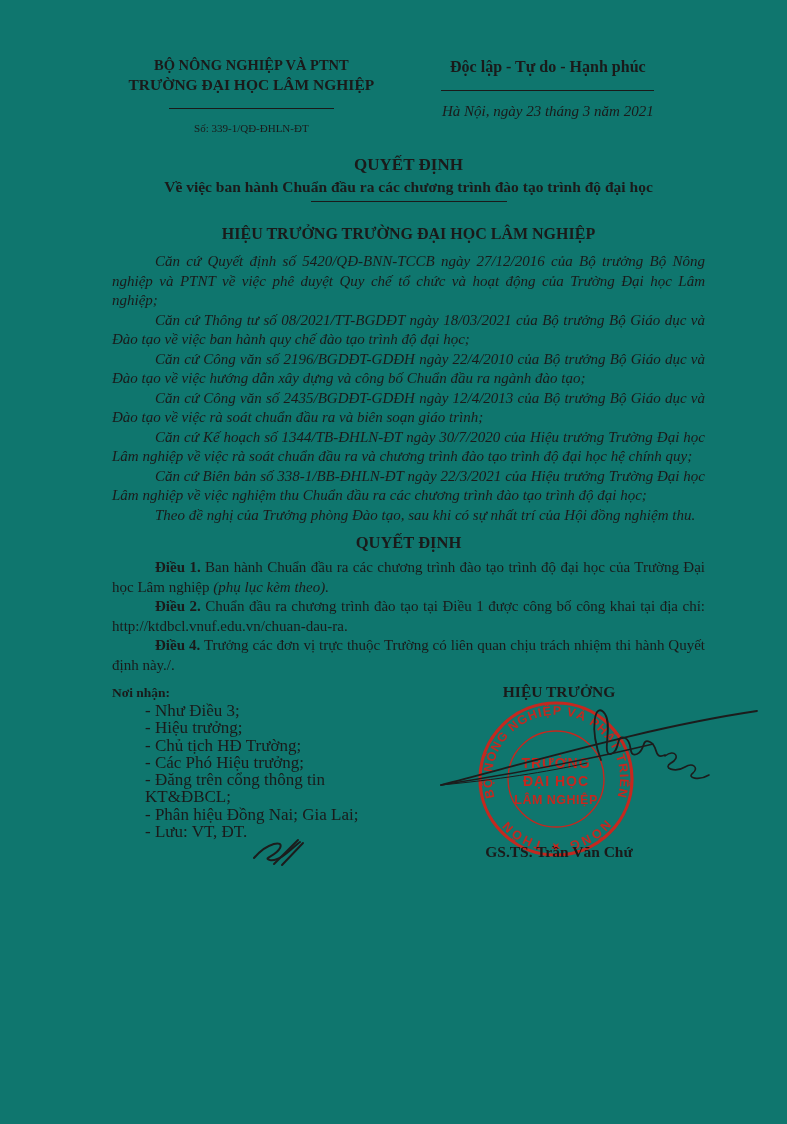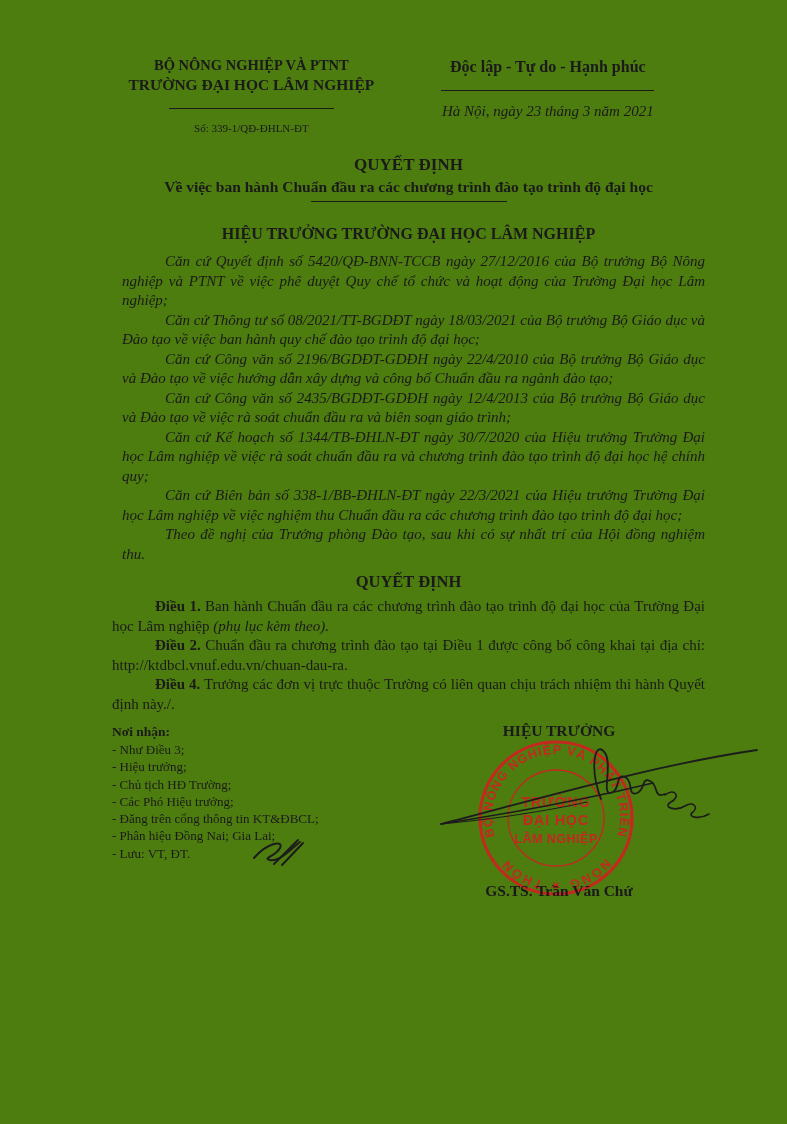--- a/index.html
+++ b/index.html
@@ -1,21 +1,21 @@
 <!DOCTYPE html>
 <html><head>
 <meta charset="utf-8">
 <style>
   * { margin:0; padding:0; box-sizing:border-box; }
   html,body { background:#e8e8e8; }
   .page {
     position:relative;
     width:787px; height:1124px;
     margin:0 auto;
-    background:#4d7c0f;
+    background:#0f766e;
     color:#1a1a1a;
     font-family:"Liberation Serif","DejaVu Serif",serif;
     overflow:hidden;
   }
   .content { padding:56px 82px 0 112px; }
 
   
   .doc-header { display:flex; }
   .hdr-left  { width:47%; text-align:center; }
   .hdr-right { width:53%; text-align:center; }
@@ -33,33 +33,33 @@
   .title-block { text-align:center; margin-top:16px; }
   .title-heading { font-size:17px; font-weight:bold; line-height:22px; }
   .title-subject { font-size:15.5px; font-weight:bold; line-height:21px; margin-top:0; }
   .title-sep { width:196px; border-bottom:1.5px solid #1a1a1a; margin:3px auto 0 auto; height:2px; }
   .issuer { text-align:center; font-size:16px; font-weight:bold; line-height:21px; margin-top:21px; }
 
   
   .preamble-wrap { margin-top:8px; }
   .preamble-wrap p {
     font-style:italic; font-size:15px; line-height:19.5px;
-    text-align:justify; text-indent:43px;margin-left:10px;
+    text-align:justify; text-indent:43px;
   }
   .decision-heading { text-align:center; font-size:16.5px; font-weight:bold; line-height:21px; margin-top:7px; }
   .articles-wrap { margin-top:5px; }
   .articles-wrap p { font-size:15px; line-height:19.5px; text-align:justify; text-indent:43px; }
   .articles-wrap b { font-weight:bold; }
   .articles-wrap i { font-style:italic; }
 
   
   .doc-footer { display:flex; justify-content:space-between; margin-top:7px; }
   .recipients { flex:1 1 auto; padding-top:2px; }
   .recipients-label { font-size:13.5px; font-weight:bold; line-height:18px; }
-  .recipients-list div { font-size:13px; line-height:17.3px; }
+  .recipients-list div { font-size:17px; line-height:17.3px;margin-left:33px; }
   .signer { position:relative; width:292px; text-align:center; flex:0 0 auto; height:230px; }
   .signer-title { font-size:15.5px; font-weight:bold; line-height:20px; position:relative; z-index:4; }
   .signer-name  { font-size:15.5px; font-weight:bold; line-height:20px; margin-top:140px; position:relative; z-index:4; }
   .stamp-svg { position:absolute; left:58px; top:12px; z-index:2; }
   .signature-svg { position:absolute; left:22px; top:16px; z-index:3; }
   .paraph-svg { position:absolute; left:250px; top:834px; z-index:3; }
   .stamp-ring-text { font-family:"Liberation Sans","DejaVu Sans",sans-serif; font-weight:bold; }
   .stamp-center-text { font-family:"Liberation Sans","DejaVu Sans",sans-serif; font-weight:bold; }
 </style>
 </head>

